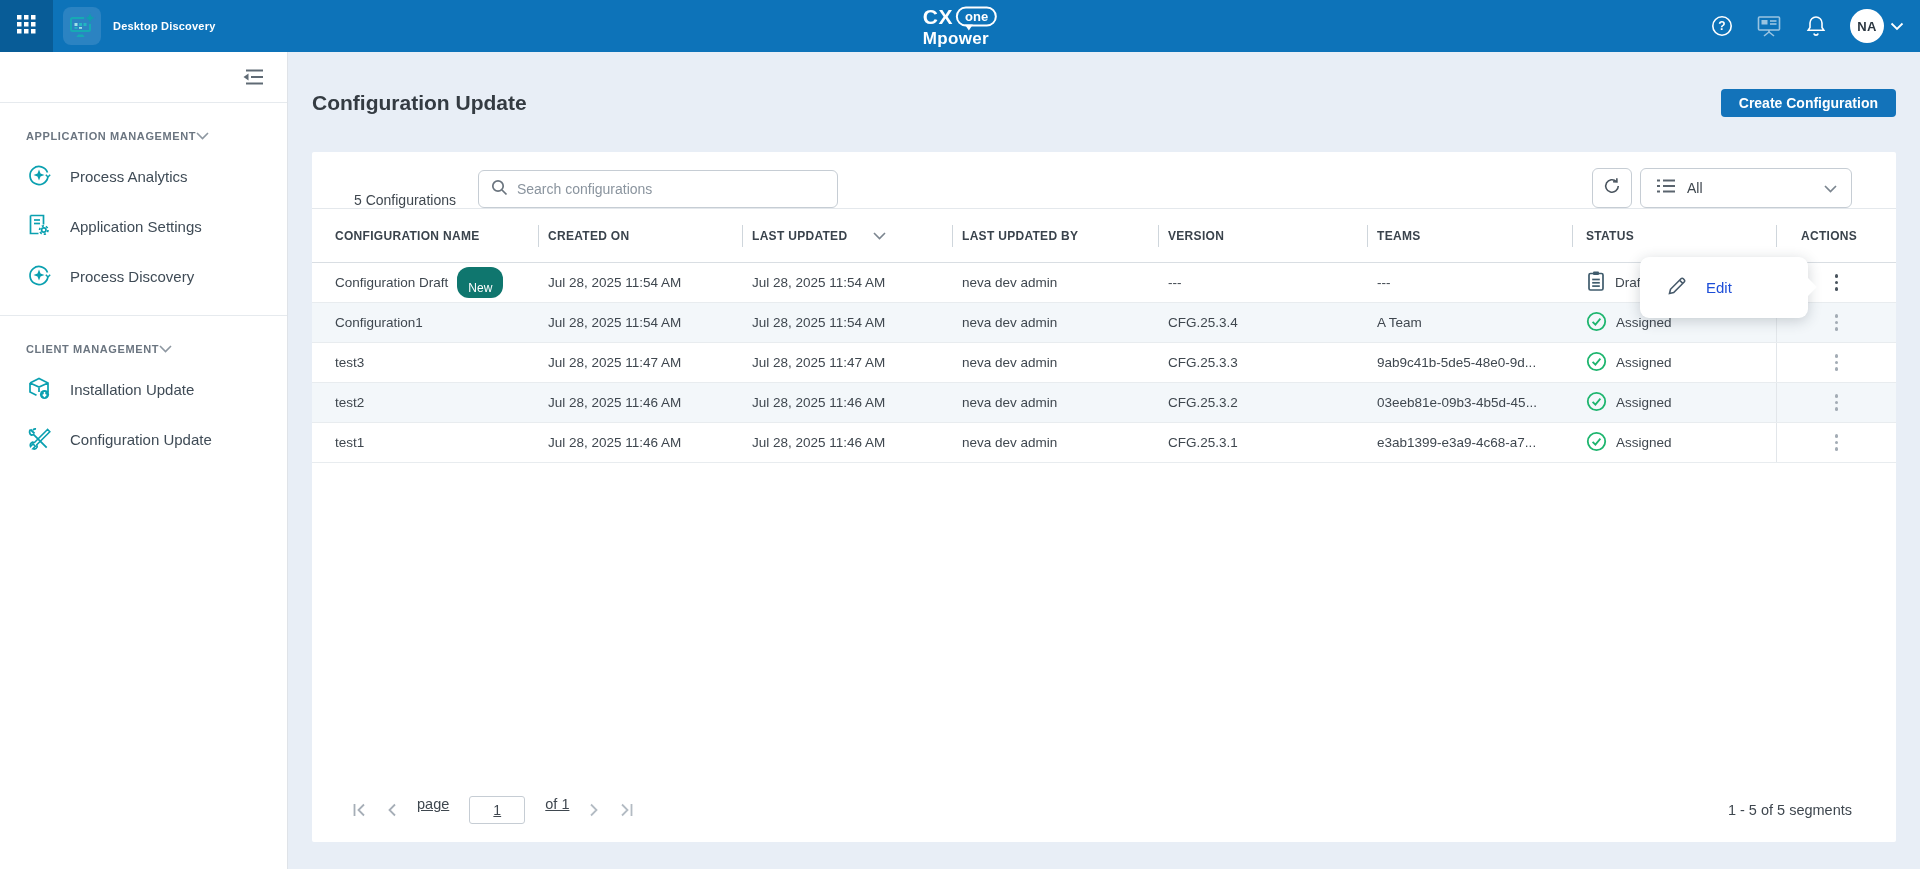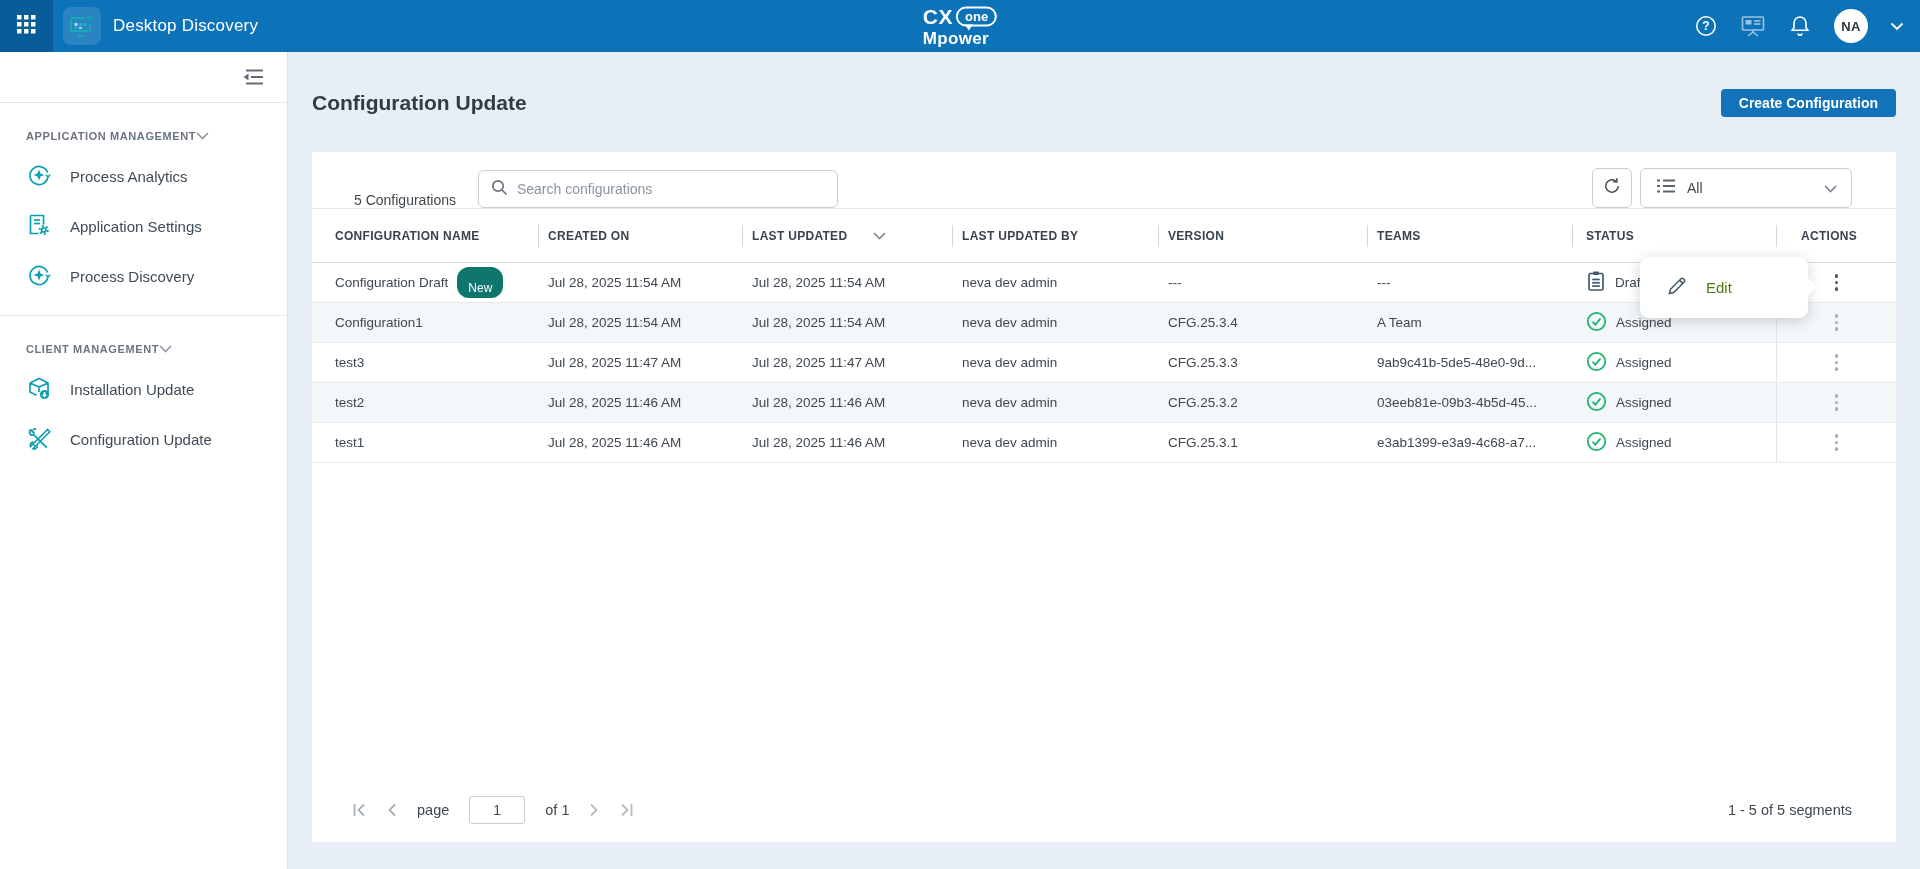--- a/index.html
+++ b/index.html
@@ -5,31 +5,31 @@
   * { margin:0; padding:0; box-sizing:border-box; }
   html,body { width:1920px; height:869px; }
   body { font-family:"Liberation Sans", sans-serif; background:#e8eef6; }
   .app { position:relative; width:1920px; height:869px; overflow:hidden; }
 
   
   .topbar { position:relative; height:52px; background:#0d73b9; display:flex; align-items:center; }
   .launcher { width:53px; height:52px; background:#085c97; display:flex; align-items:center; justify-content:center; cursor:pointer; }
   .brand { display:flex; align-items:center; gap:12px; margin-left:10px; }
   .app-logo-tile { width:38px; height:38px; border-radius:8px; background:#2b83c2; display:flex; align-items:center; justify-content:center; }
-  .app-title { color:#ffffff; font-size:17px; font-weight:normal; letter-spacing:.2px; }
+  .app-title { color:#ffffff; font-size:11px; font-weight:bold; letter-spacing:.2px; }
   .cx-logo { position:absolute; left:50%; top:50%; transform:translate(-50%,-50%); color:#fff; text-align:left; line-height:1; }
   .cx-top { display:flex; align-items:center; gap:3px; }
   .cx-cx { font-size:21px; font-weight:bold; letter-spacing:.5px; }
   .one-bubble { position:relative; font-size:13px; font-weight:bold; border:2px solid #fff; border-radius:11px; padding:1px 7px 2px; }
   .one-bubble::after { content:""; position:absolute; left:7px; bottom:-6px; width:0; height:0; border-left:4px solid transparent; border-right:4px solid transparent; border-top:6px solid #fff; }
   .cx-bottom { font-size:17px; font-weight:bold; margin-top:3px; letter-spacing:.3px; }
   .topbar-right { margin-left:auto; display:flex; align-items:center; gap:23px; padding-right:16px; }
   .icon-btn { display:flex; align-items:center; justify-content:center; cursor:pointer; }
   .avatar { width:34px; height:34px; border-radius:50%; background:#ffffff; color:#2b3640; font-size:13px; font-weight:bold; display:flex; align-items:center; justify-content:center; letter-spacing:.3px; }
-  .avatar-wrap { display:flex; align-items:center; gap:22px; cursor:pointer; }
+  .avatar-wrap { display:flex; align-items:center; gap:6px; cursor:pointer; }
 
   
   .body-row { display:flex; height:817px; }
   .sidebar { width:288px; background:#ffffff; border-right:1px solid #dfe3e8; flex-shrink:0; }
   .sidebar-top { height:50px; display:flex; align-items:center; justify-content:flex-end; padding-right:22px; }
   .sb-divider { height:1px; background:#e6eaee; }
   .section-header { display:flex; align-items:center; padding:0 24px 0 26px; height:30px; margin-top:18px; color:#6b7580; font-size:11px; font-weight:bold; letter-spacing:.6px; cursor:pointer; }
   .sb-item { display:flex; align-items:center; gap:18px; padding-left:26px; height:50px; color:#3f4b56; font-size:15px; cursor:pointer; }
   .sb-section-body { padding-bottom:14px; }
 
@@ -68,29 +68,29 @@
   .td.c-actions { border-left:1px solid #e2e6ea; justify-content:center; padding-left:0; }
   .badge-new { background:#0f766e; color:#fff; font-size:12px; font-weight:normal; border-radius:12px; padding:15px 11px 4px; line-height:1; }
   .kebab { display:flex; flex-direction:column; gap:3px; padding:6px 10px; cursor:pointer; }
   .kebab i { width:3.5px; height:3.5px; border-radius:50%; background:#49545e; }
   .kebab.dim i { background:#a3acb5; }
 
   .card-spacer { flex:1; }
 
   
   .pager-bar { height:64px; display:flex; align-items:center; justify-content:space-between; padding:0 44px 0 40px; }
-  .pager { display:flex; align-items:center; gap:20px; font-size:14.5px; color:#3f474f; }
+  .pager { display:flex; gap:20px; font-size:14.5px; color:#3f474f;text-decoration:underline; }
   .pg-btn { display:flex; align-items:center; cursor:pointer; }
   .page-input { width:56px; height:28px; border:1px solid #c6cdd4; border-radius:3px; text-align:center; font-size:14px; color:#3f474f; font-family:"Liberation Sans",sans-serif; outline:none; }
   .pager-summary { font-size:14.5px; color:#3f474f; }
 
   
   .edit-popup { position:absolute; left:1640px; top:257px; width:168px; height:61px; background:#fff; border-radius:9px; box-shadow:0 3px 14px rgba(40,55,70,.22); display:flex; align-items:center; padding-left:26px; gap:18px; z-index:20; cursor:pointer; }
   .edit-popup::after { content:""; position:absolute; right:-6px; top:23px; width:14px; height:14px; background:#fff; transform:rotate(45deg); }
-  .edit-label { font-size:15px; color:#4d7c0f; }
+  .edit-label { font-size:15px; color:#1d4ed8; }
 </style>
 </head>
 <body>
 
 <div class="app">
 
   <header class="topbar">
     <div class="launcher">
       <span>
         <svg width="19" height="19" viewBox="0 0 19 19">

